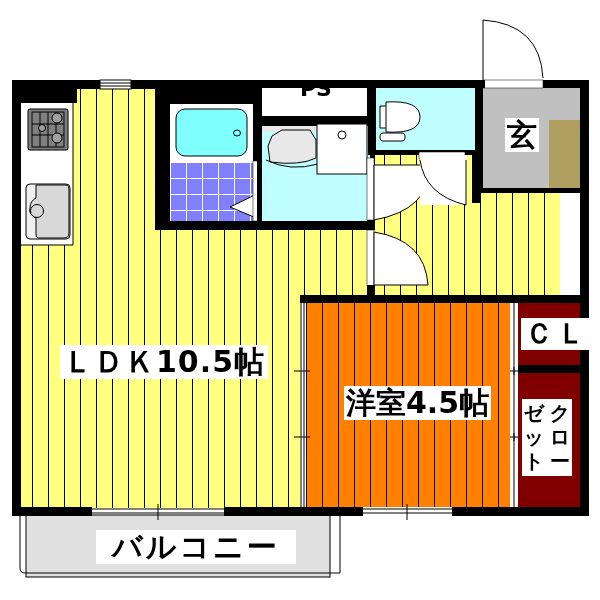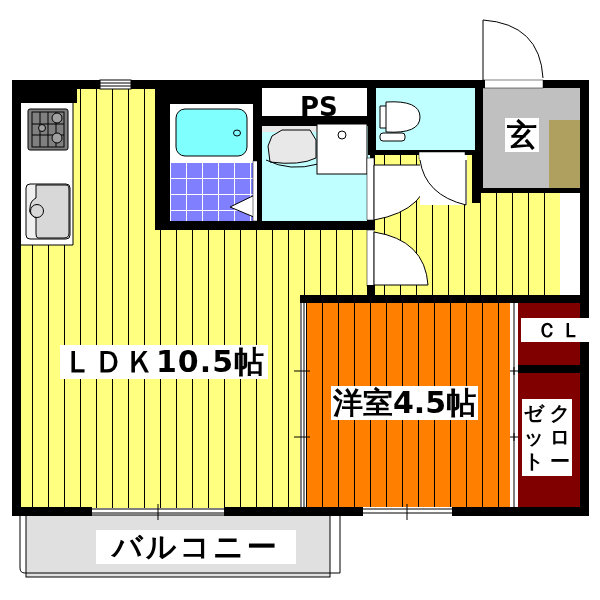--- a/index.html
+++ b/index.html
@@ -8,24 +8,24 @@
     .label {
       position: absolute;
       background: #ffffff;
       color: #000000;
       font-family: "DejaVu Sans", sans-serif;
       font-weight: bold;
       line-height: 1;
       white-space: nowrap;
     }
     #lbl-ldk { left: 60px; top: 345px; font-size: 30px; padding: 2px 3px; letter-spacing: 1px; }
-    #lbl-yoshitsu { left: 331px; top: 386px; font-size: 30px; padding: 2px 2px; text-align: center; }
-    #lbl-ps { left: 300px; top: 94px; font-size: 26px; padding: 0; background: transparent; }
+    #lbl-yoshitsu { left: 344px; top: 386px; font-size: 30px; padding: 2px 2px; text-align: center; }
+    #lbl-ps { left: 300px; top: 78px; font-size: 22px; padding: 0; background: transparent; }
     #lbl-genkan { left: 505px; top: 118px; font-size: 30px; padding: 2px 2px; }
-    #lbl-cl { left: 521px; top: 318px; font-size: 20px; padding: 2px 16px; letter-spacing: 4px; text-align: center; }
+    #lbl-cl { left: 521px; top: 318px; font-size: 28px; padding: 2px 4px; letter-spacing: 4px; text-align: center; }
     #lbl-closet { left: 522px; top: 399px; width: 50px; height: 77px; padding: 0; font-size: 20px; }
     #lbl-closet .col { position: absolute; top: 2px; width: 24px; display: flex; flex-direction: column; align-items: center; line-height: 1.2; }
     #lbl-closet .col.right { right: 0; }
     #lbl-closet .col.left { left: 0; }
     #lbl-balcony { left: 96px; top: 530px; font-size: 30px; padding: 2px 16px; letter-spacing: 3px; }
   </style>
 </head>
 <body>
 
 <svg id="plan" viewBox="0 0 600 600" xmlns="http://www.w3.org/2000/svg">

